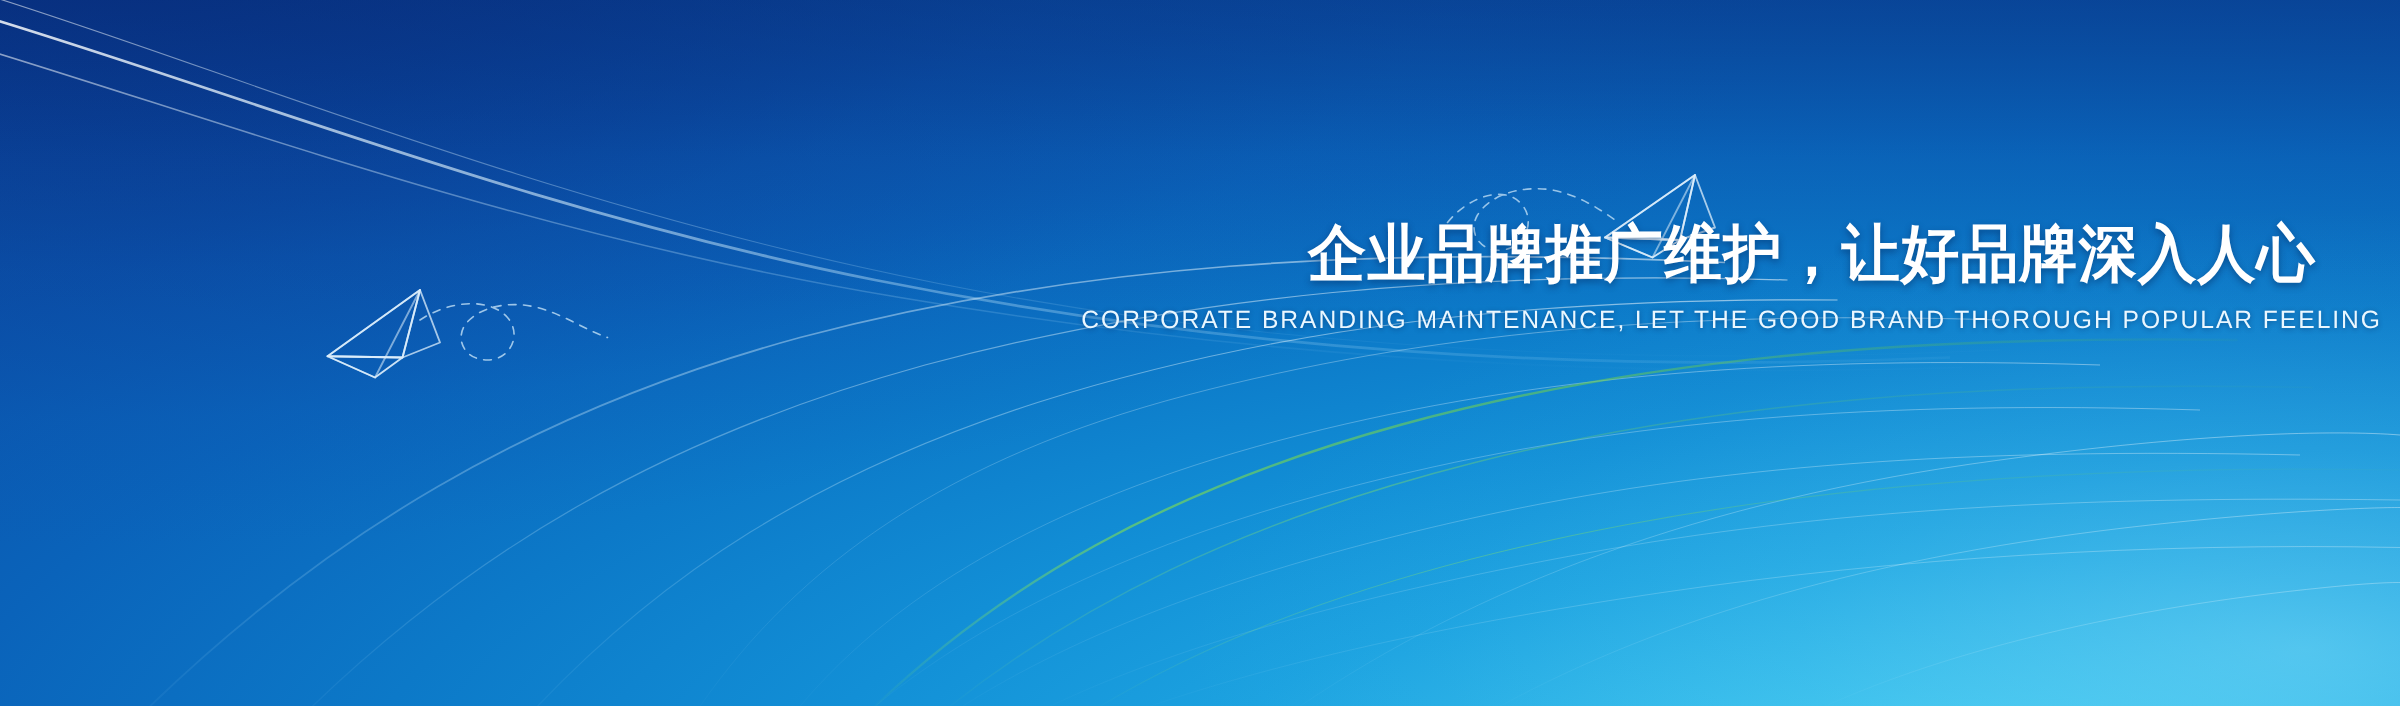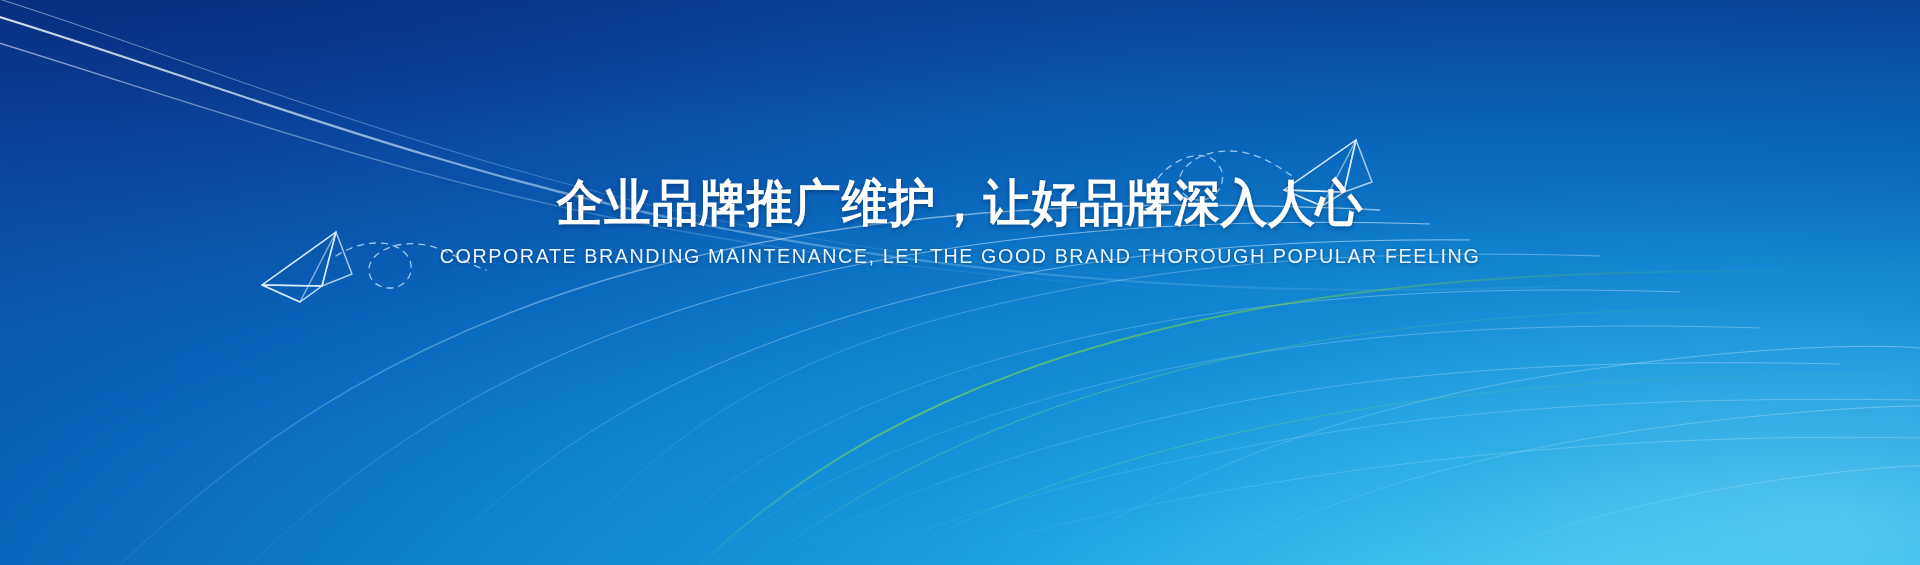--- a/index.html
+++ b/index.html
@@ -72,21 +72,21 @@
     height: 565px;
     pointer-events: none;
   }
 
   
   .text-block {
     position: absolute;
     left: 0;
     top: 176px;
     width: 1920px;
-    text-align: center;
+    text-align: right;
   }
   .headline {
     margin: 0;
     font-size: 50px;
     line-height: 1.08;
     font-weight: 700;
     color: #ffffff;
     letter-spacing: 1px;
     font-family: "DejaVu Sans", "Liberation Sans", sans-serif;
     text-shadow: 0 2px 6px rgba(3,30,80,0.45);

